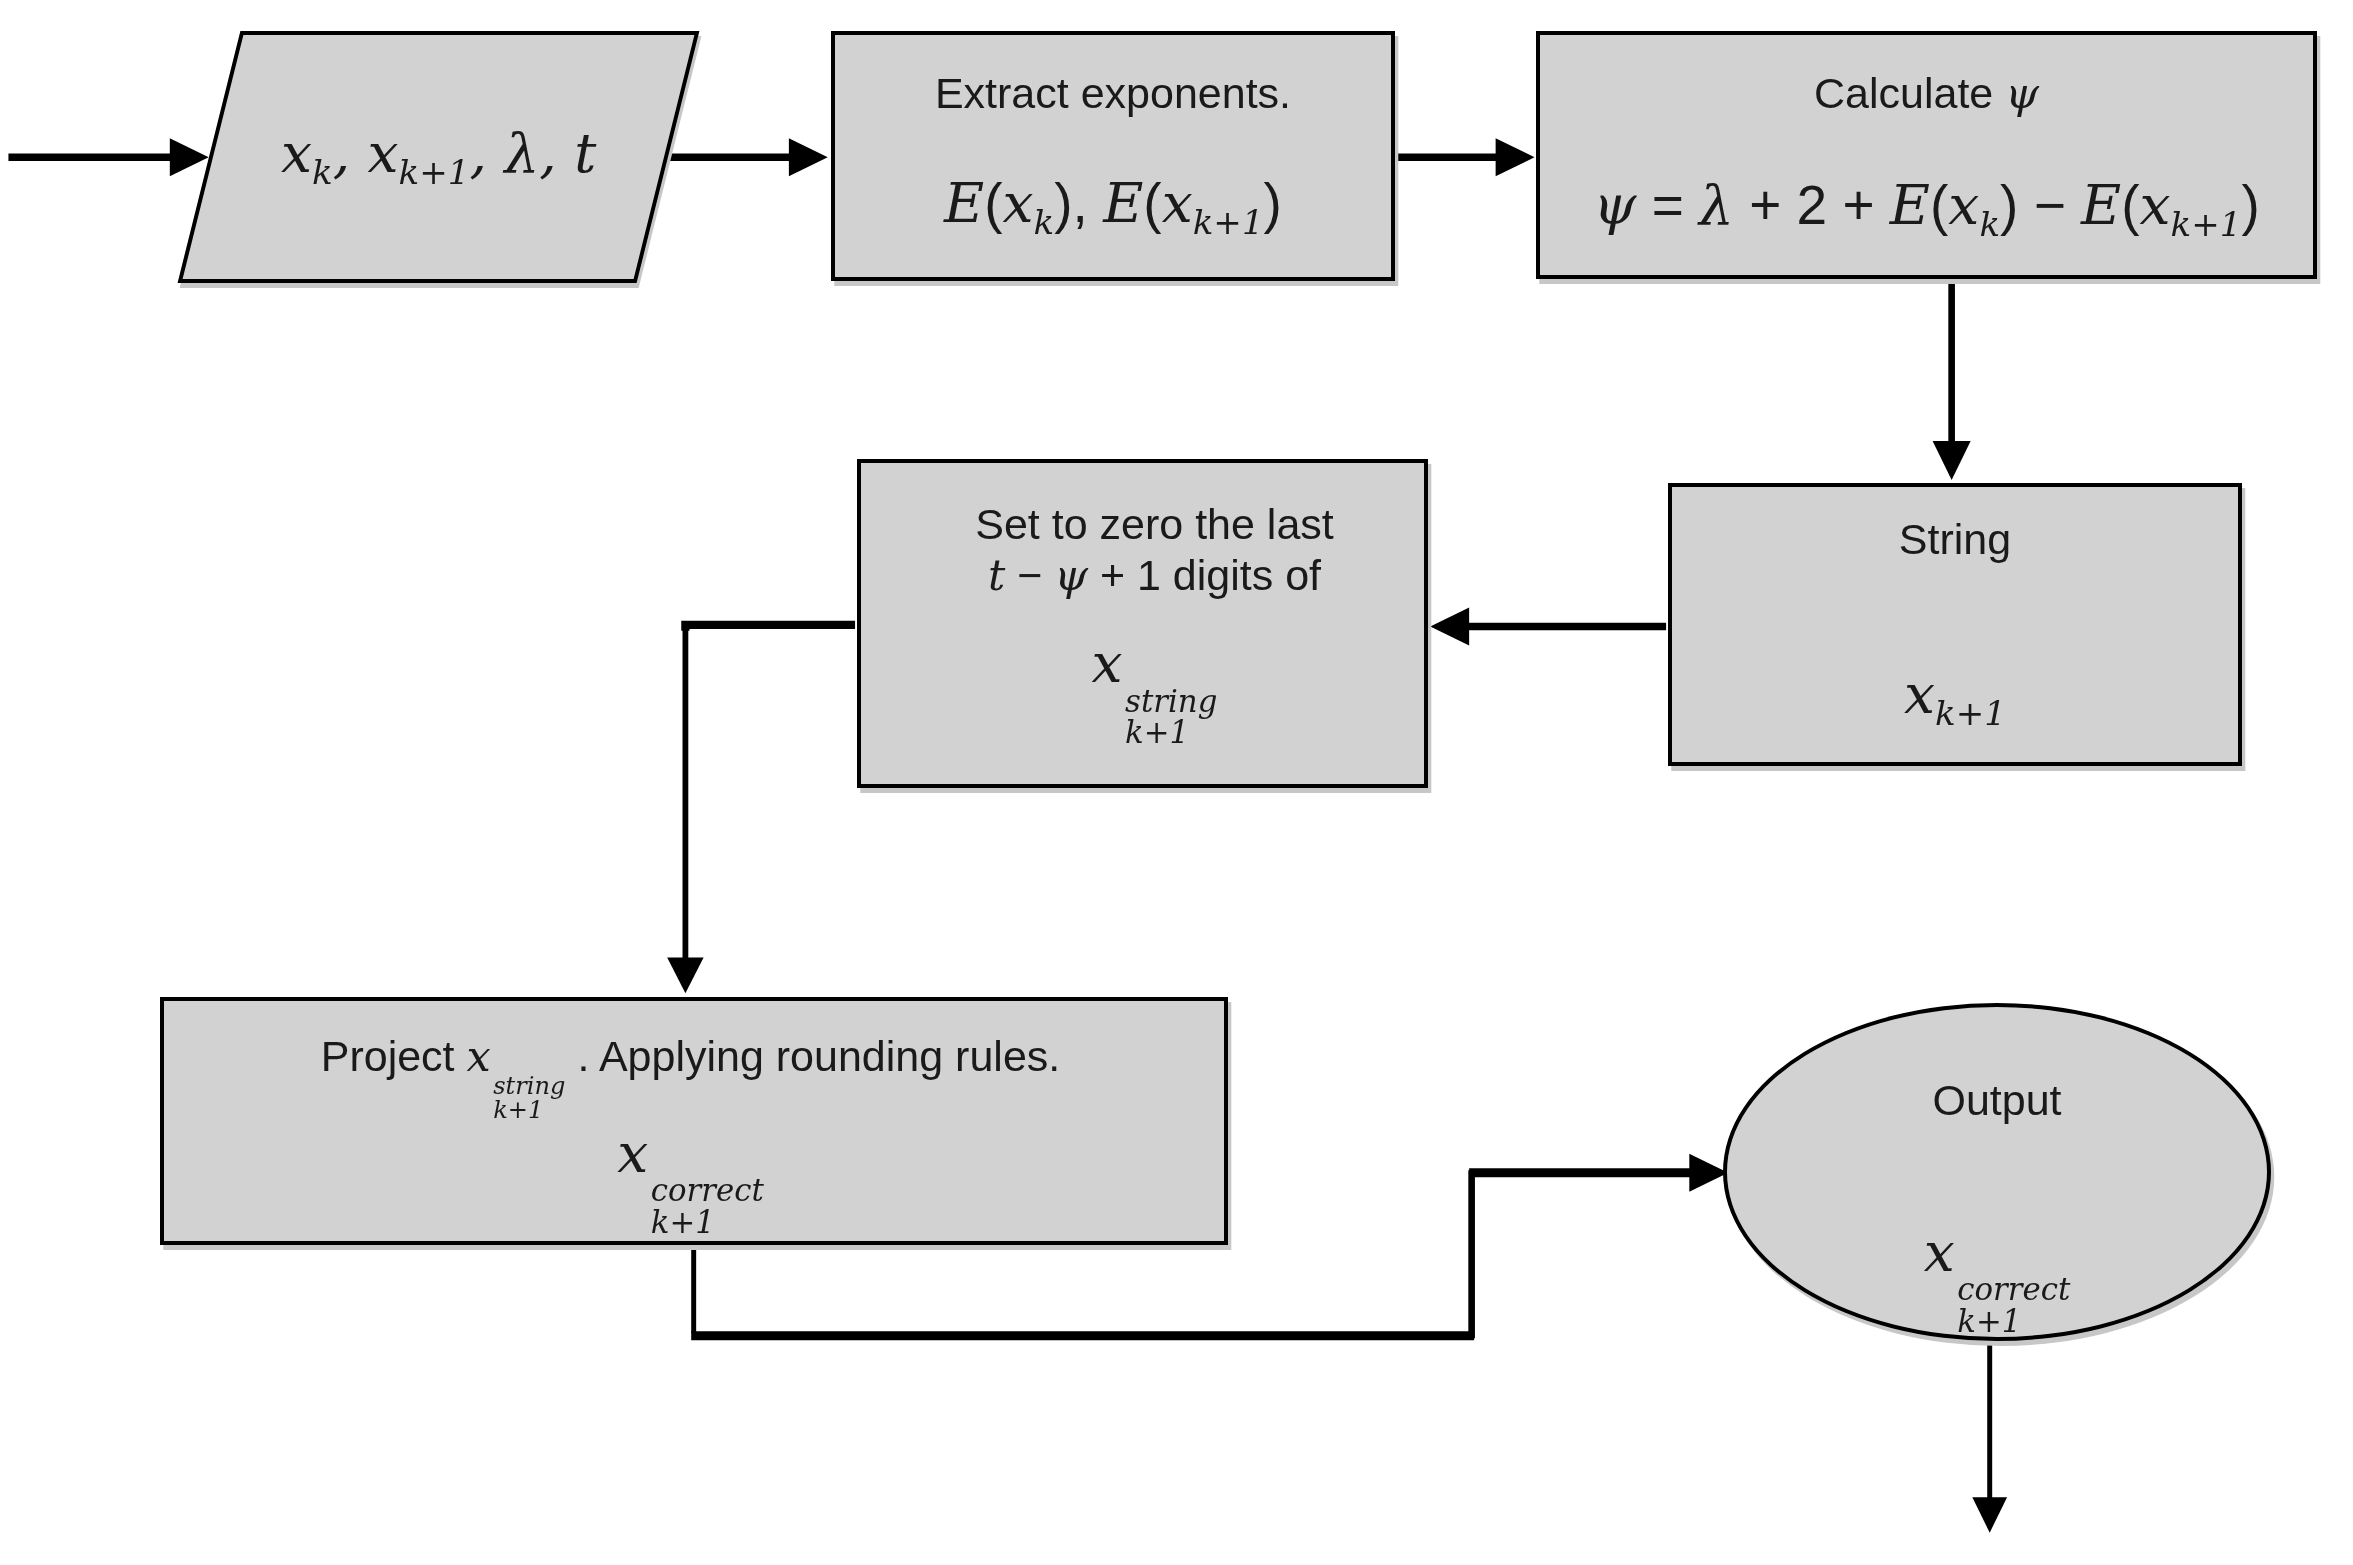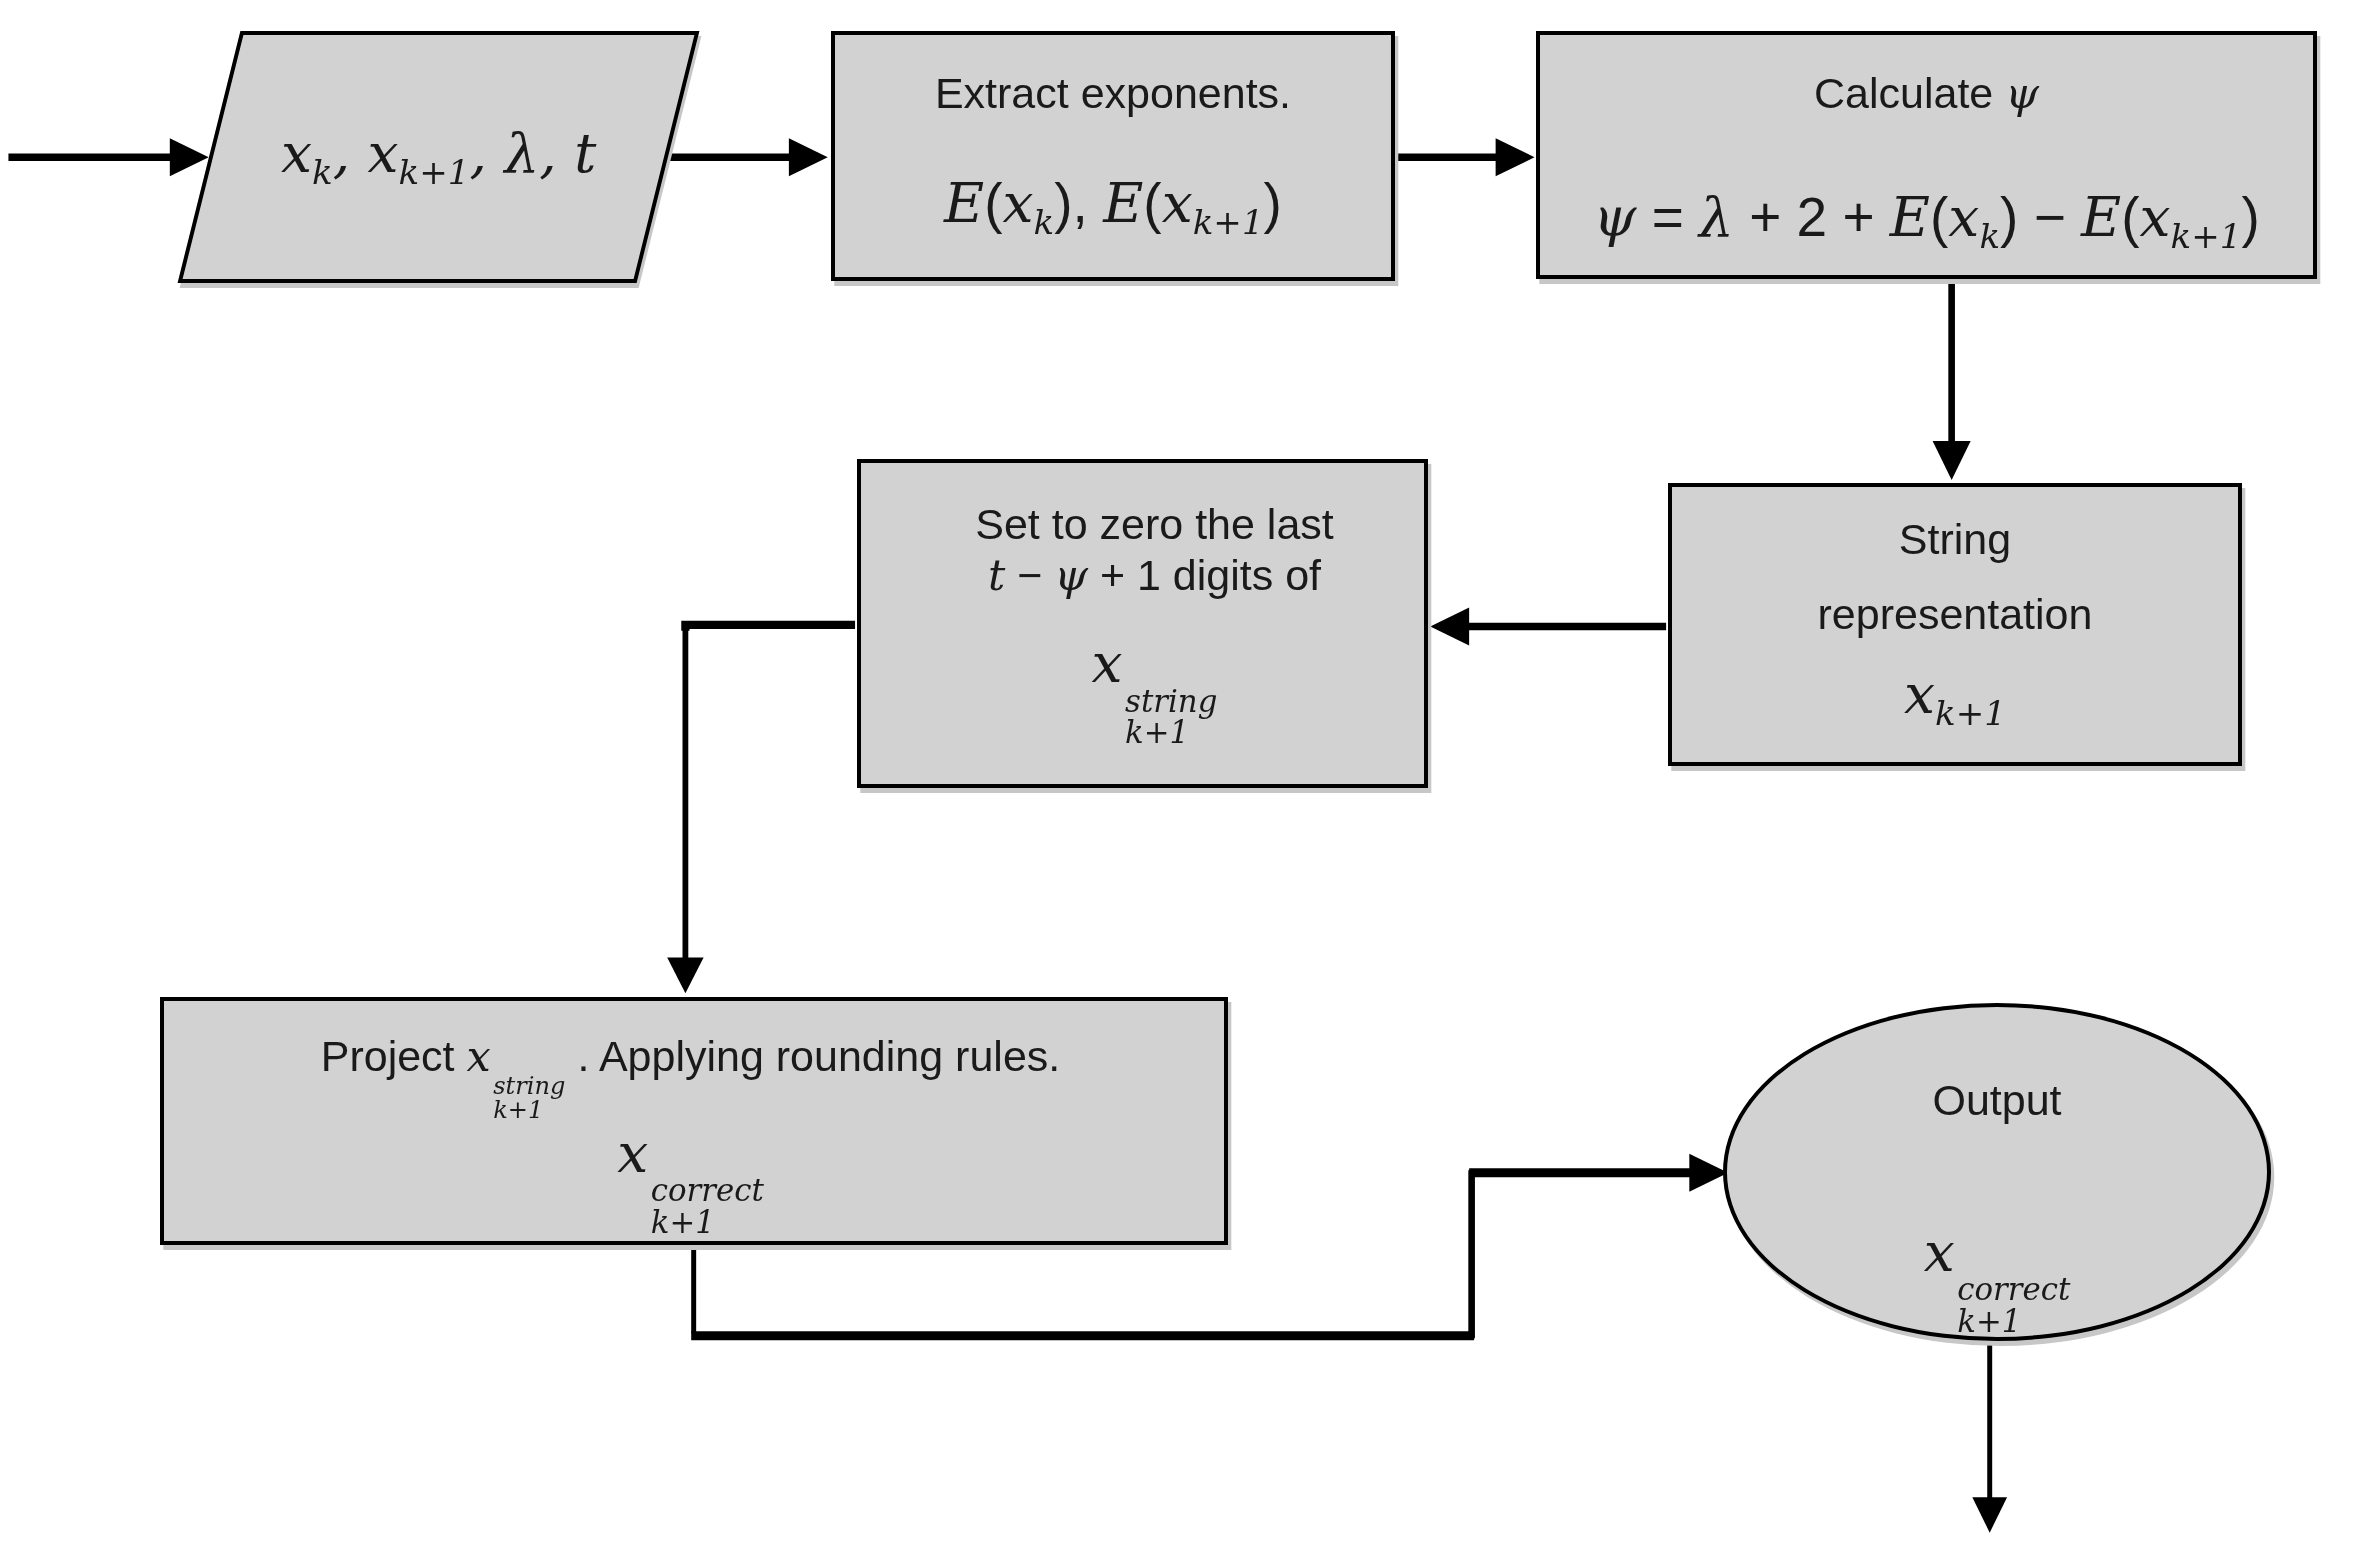--- a/index.html
+++ b/index.html
@@ -49,21 +49,21 @@
     transform:skewX(-14deg);
     justify-content:center;
   }
   #node-input .inner{transform:skewX(14deg);}
   #node-extract{
     left:831px;top:31px;width:564px;height:250px;
     justify-content:space-between;padding:33px 5px 36px 5px;
   }
   #node-calculate{
     left:1536px;top:31px;width:781px;height:248px;
-    justify-content:space-between;padding:33px 5px 20px 5px;
+    justify-content:space-between;padding:33px 5px 32px 5px;
   }
   #node-setzero{
     left:857px;top:459px;width:571px;height:329px;
     padding-top:36px;
     padding-left:24px;
   }
   #node-setzero .formula{margin-top:33px;}
   #node-stringrep{
     left:1668px;top:483px;width:574px;height:283px;
     justify-content:space-between;padding:26.5px 5px 30px 5px;
@@ -150,21 +150,20 @@
     <div class="label">Set to zero the last</div>
     <div class="label"><i>t</i> − <i>ψ</i> + 1 digits of</div>
     <div class="formula"><i>x</i><span class="stk">
           <span>string</span>
           <span>k+1</span>
         </span></div>
   </div>
 
   <div class="node" id="node-stringrep">
     <div class="label">String</div>
-    <div class="label">representation</div>
     <div class="formula"><i>x<sub>k+1</sub></i></div>
   </div>
 
   <div class="node" id="node-project">
     <div class="label">Project <i>x</i><span class="stk">
           <span>string</span>
           <span>k+1</span>
         </span> . Applying rounding rules.</div>
     <div class="formula"><i>x</i><span class="stk">
           <span>correct</span>

